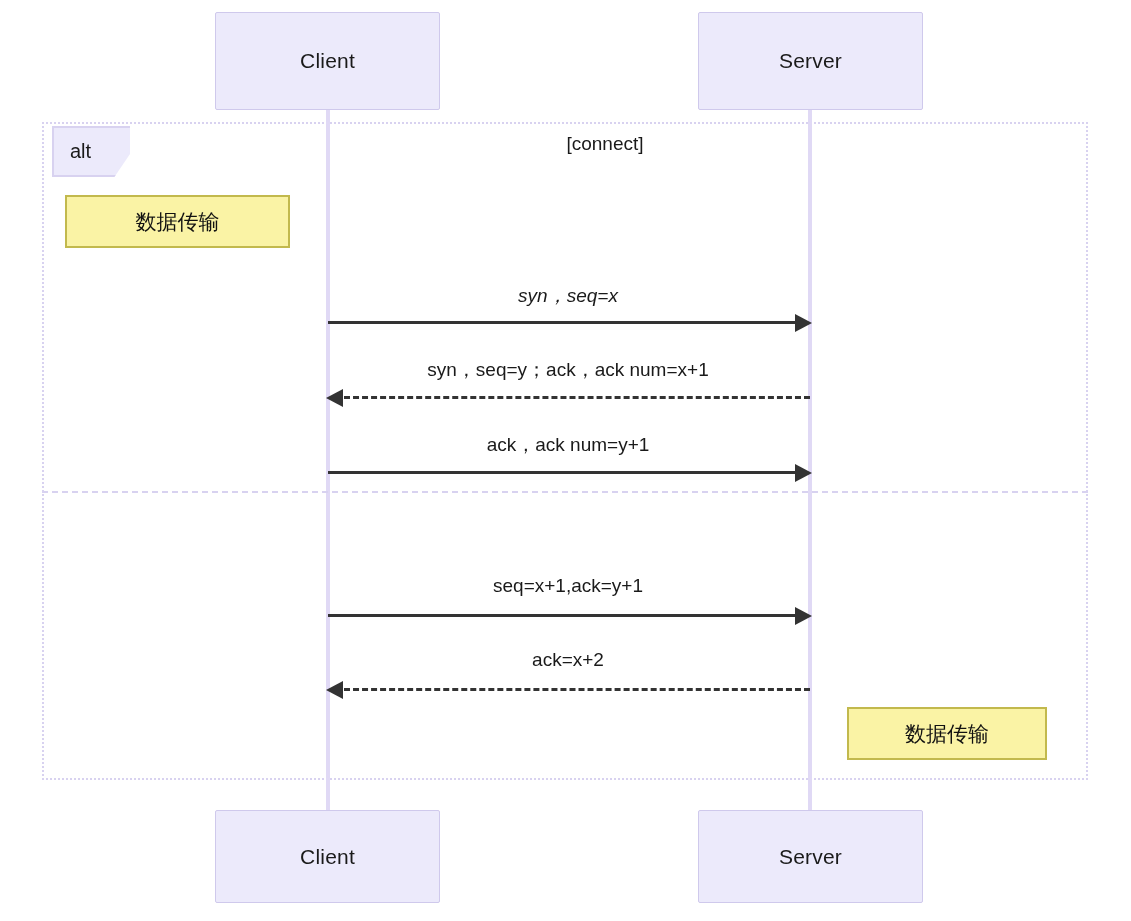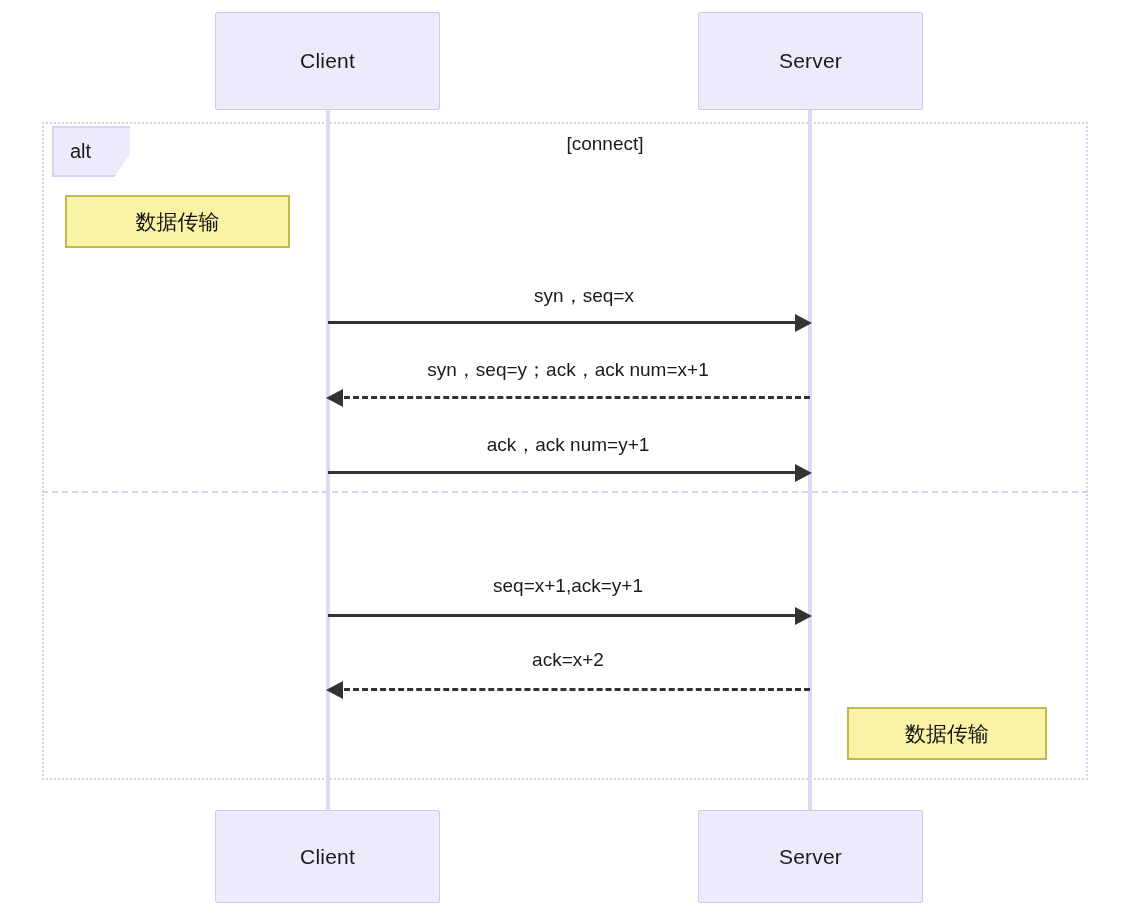--- a/index.html
+++ b/index.html
@@ -160,21 +160,21 @@
   <div class="participant" style="left:215px; top:810px; width:225px; height:93px;">
     <span>Client</span>
   </div>
   <div class="participant" style="left:698px; top:810px; width:225px; height:93px;">
     <span>Server</span>
   </div>
 
   <div class="fragment-label" style="left:455px; top:133px; width:300px;">[connect]</div>
 
 
-  <div class="msg-label" style="left:584px; top:283px; transform:translateX(-50%);">syn，seq=x</div>
+  <div class="msg-label" style="left:568px; top:283px; transform:translateX(-50%);font-style:italic;">syn，seq=x</div>
   <div class="msg-line solid" style="left:328px; top:321px; width:470px;"></div>
   <div class="arrow-head right" style="left:795px; top:314px;"></div>
 
   <div class="msg-label" style="left:568px; top:357px; transform:translateX(-50%);">syn，seq=y；ack，ack num=x+1</div>
   <div class="msg-line dashed" style="left:344px; top:396px; width:466px;"></div>
   <div class="arrow-head left" style="left:326px; top:389px;"></div>
 
   <div class="msg-label" style="left:568px; top:432px; transform:translateX(-50%);">ack，ack num=y+1</div>
   <div class="msg-line solid" style="left:328px; top:471px; width:470px;"></div>
   <div class="arrow-head right" style="left:795px; top:464px;"></div>

